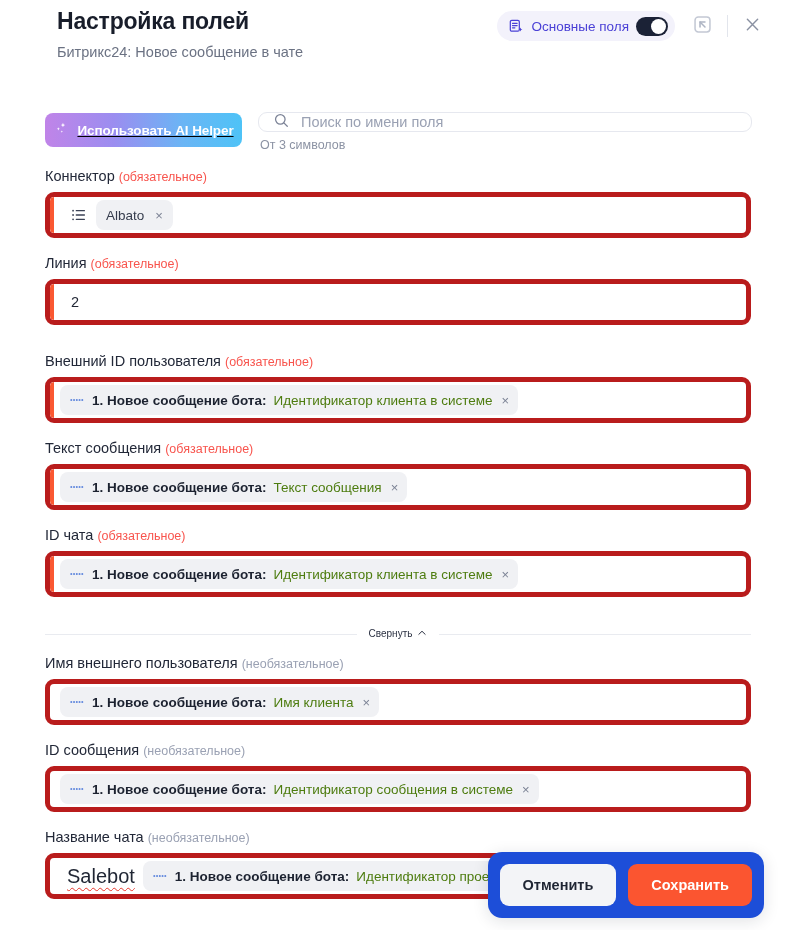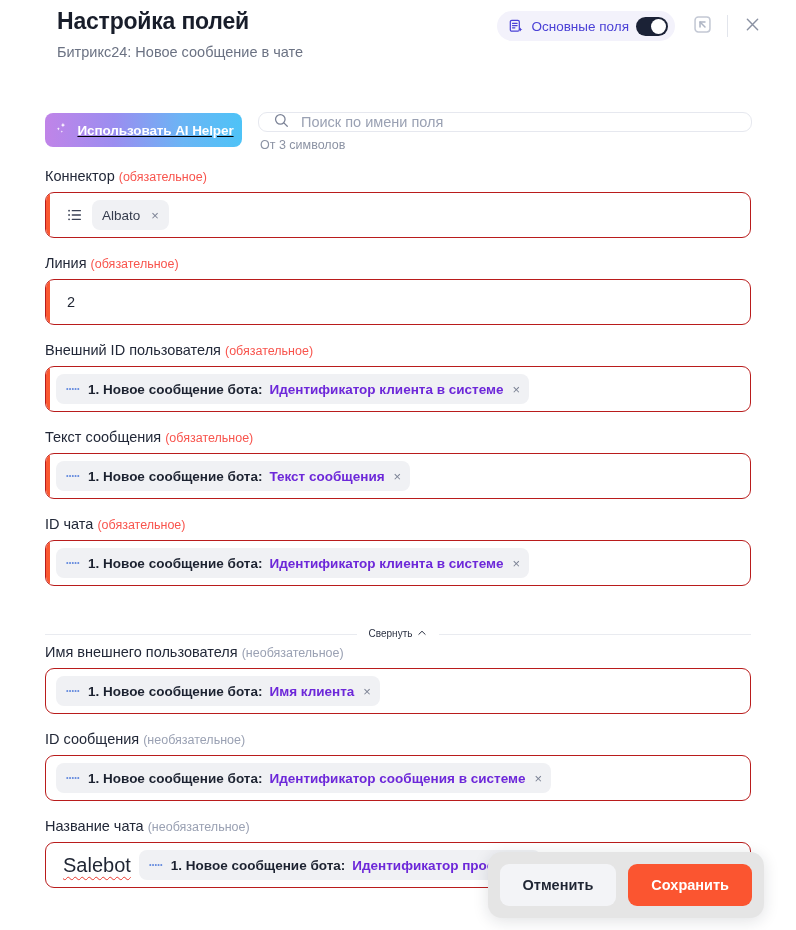--- a/index.html
+++ b/index.html
@@ -91,21 +91,21 @@
   }
   .field { margin-bottom: 0; }
   .field-label {
     font-size: 14.5px; color: #222838; font-weight: 400;
     margin-bottom: 8px; white-space: nowrap;
   }
   .req { color: #f8544d; font-size: 12.5px; }
   .opt { color: #9aa1b3; font-size: 12.5px; }
   .field-input {
     position: relative; width: 706px; min-height: 46px;
-    border: 1px solid #b91c1c; border-radius: 9px; background: #ffffff;
+    border: 5px solid #b91c1c; border-radius: 9px; background: #ffffff;
     display: flex; align-items: center; padding: 0 10px; gap: 8px; overflow: hidden;
   }
   .field-input.required::before {
     content: ""; position: absolute; left: 0; top: 0; bottom: 0;
     width: 4px; background: #fa5832; border-radius: 9px 0 0 9px;
   }
   .list-icon { margin-left: 10px; display: flex; flex: 0 0 auto; }
   .plain-value { font-size: 14.5px; color: #1f2533; margin-left: 11px; }
   .plain-text {
     font-size: 20px; color: #1f2533; margin-left: 7px;
@@ -114,21 +114,21 @@
   }
 
   .chip {
     display: inline-flex; align-items: center; gap: 7px;
     background: #f0f1f4; border-radius: 8px;
     height: 30px; padding: 0 9px 0 9px; max-width: 660px;
     font-size: 13.5px; white-space: nowrap;
   }
   .chip.simple { padding: 0 10px; gap: 9px; }
   .chip-src { font-weight: 700; color: #1c2230; }
-  .chip-val { color: #6d28d9; font-weight: 700; }
+  .chip-val { color: #4d7c0f; font-weight: 400; }
   .chip-plain { color: #353c4d; }
   .chip-x {
     color: #7b8294; font-size: 13px; line-height: 1; cursor: pointer;
     padding-left: 2px; flex: 0 0 auto;
   }
   .dots-icon { flex: 0 0 auto; display: flex; margin-left: 1px; }
 
   
   .collapse-row {
     position: absolute; left: 45px; width: 706px;
@@ -136,21 +136,21 @@
   }
   .collapse-row .line { flex: 1; height: 1px; background: #e9ebf0; }
   .collapse-row .ctext {
     font-size: 10px; color: #2b3142; padding: 0 12px;
     display: flex; align-items: flex-start; gap: 5px; white-space: nowrap;
   }
 
   
   .footer {
     position: absolute; right: 32px; bottom: 12px;
-    background: #e5e5e5; border-radius: 14px;
+    background: #1d4ed8; border-radius: 14px;
     padding: 12px 12px; display: flex; align-items: flex-start; gap: 12px;
     box-shadow: 0 3px 16px rgba(24,30,45,0.13);
   }
   .btn-cancel {
     background: #f3f4f7; color: #1f2533; border: none;
     border-radius: 9px; height: 42px; padding: 0 23px;
     font-size: 14.5px; font-weight: 700; cursor: pointer;
     font-family: "Liberation Sans", sans-serif;
   }
   .btn-save {
@@ -243,21 +243,21 @@
               <circle cx="3.4" cy="10" r="1.0" fill="#3b4255"></circle>
               <circle cx="3.4" cy="14.8" r="1.0" fill="#3b4255"></circle>
             </svg>
           </span>
           <span class="chip simple">
             <span class="chip-plain">Albato</span>
             <span class="chip-x">×</span>
           </span>
         </div>
       </div>
-      <div class="field" style="margin-bottom: 17px;">
+      <div class="field" style="margin-bottom: 28px;">
         <div class="field-label"><span>Линия</span> <span class="req">(обязательное)</span></div>
         <div class="field-input required">
           <span class="plain-value">2</span>
         </div>
       </div>
       <div class="field" style="margin-bottom: 17px;">
         <div class="field-label"><span>Внешний ID пользователя</span> <span class="req">(обязательное)</span></div>
         <div class="field-input required">
           <span class="chip">
             <span class="dots-icon">

